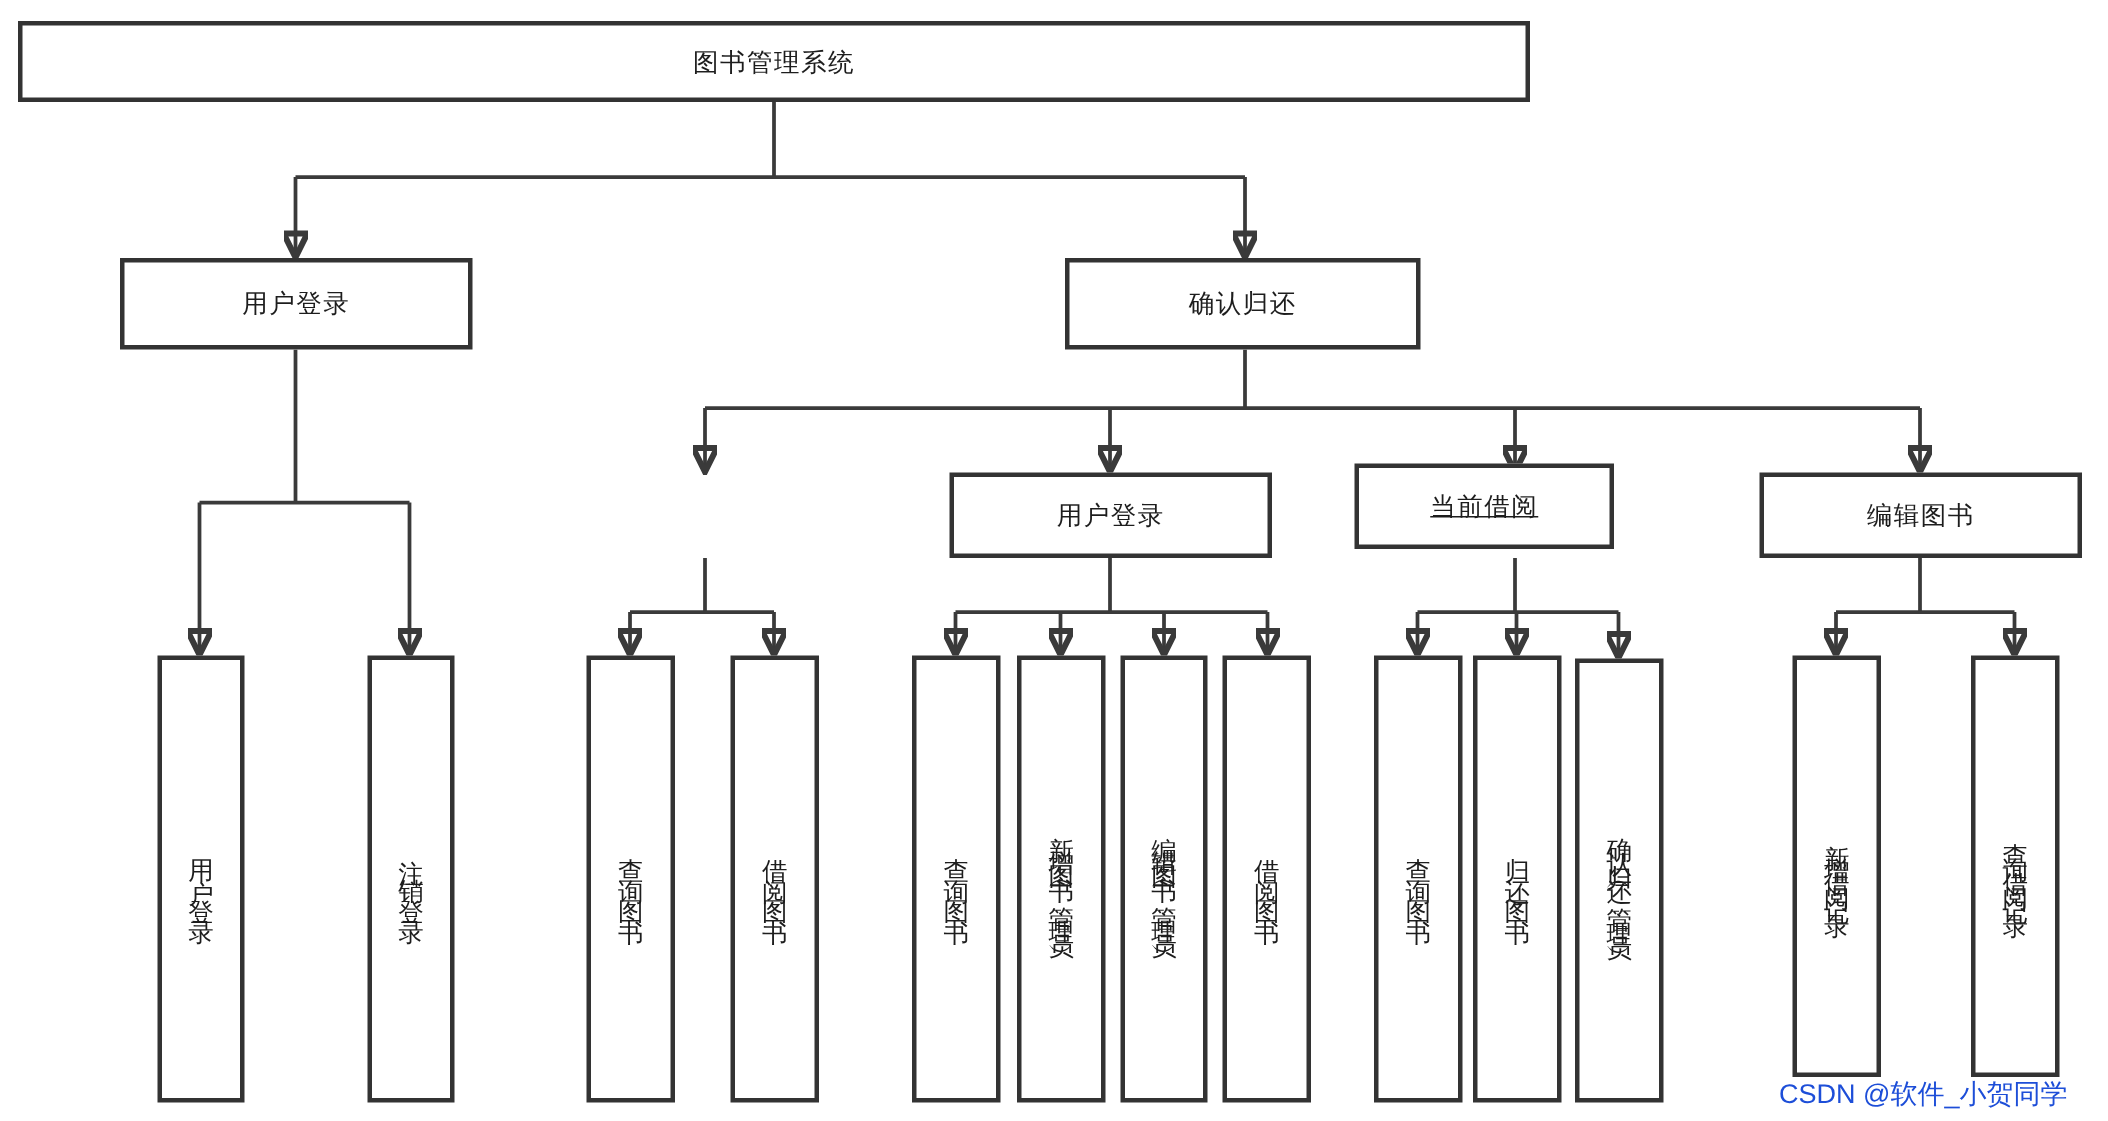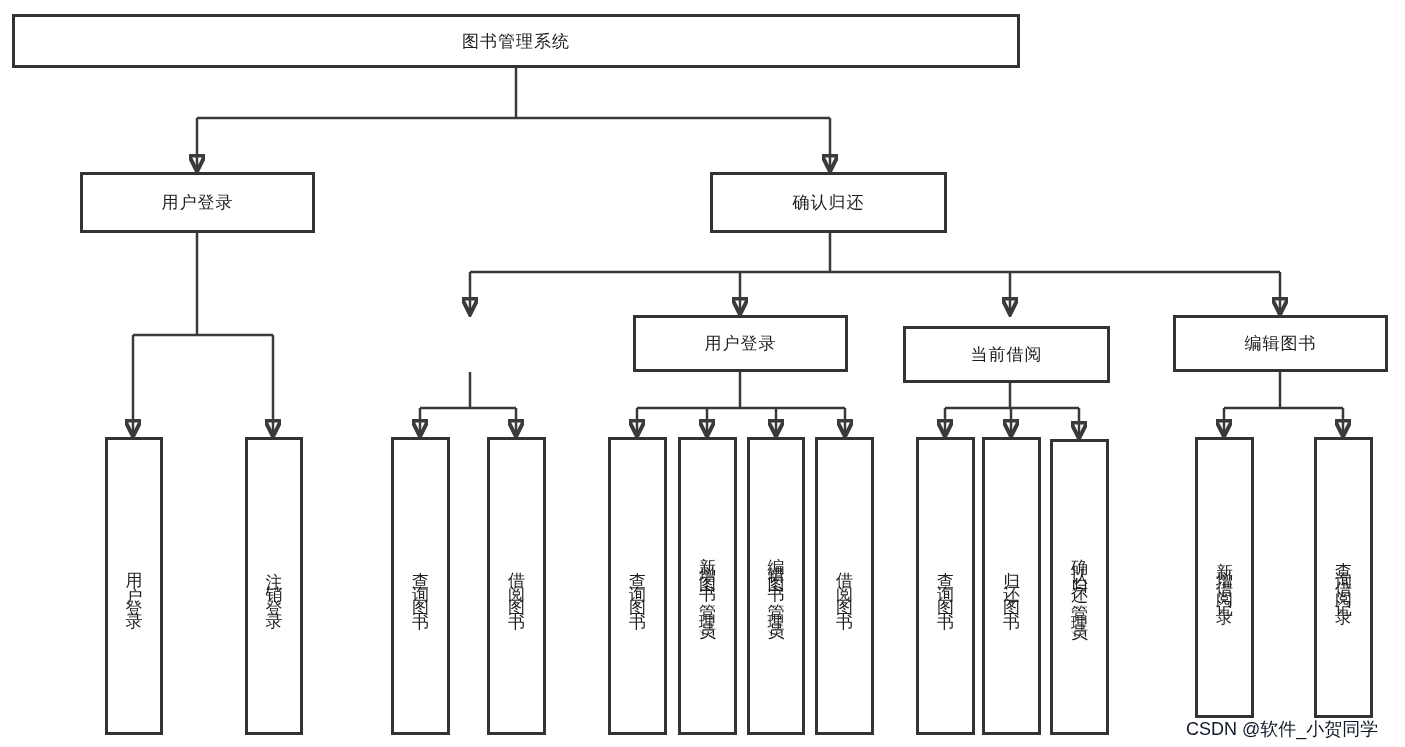--- a/index.html
+++ b/index.html
@@ -54,21 +54,21 @@
   }
   .v-wide {
     letter-spacing: 0.8em;
   }
   .watermark {
     position: absolute;
     left: 1186px;
     top: 717px;
     z-index: 3;
     font-size: 18px;
-    color: #0f172a;
+    color: #1d4ed8;
     white-space: nowrap;
     text-shadow: 0 1px 0 rgba(255,255,255,0.9);
   }
 </style>
 </head>
 <body>
 
 <div class="canvas">
 
   <svg class="connectors" viewBox="0 0 1405 747" xmlns="http://www.w3.org/2000/svg">
@@ -132,21 +132,21 @@
       <path d="M1343,408 L1343,435" marker-end="url(#arrow)"></path>
     </g>
   </svg>
 
   <div class="box h-box" style="left:12px; top:14px; width:1008px; height:54px;">图书管理系统</div>
 
   <div class="box h-box" style="left:80px; top:172px; width:235px; height:61px;">用户登录</div>
   <div class="box h-box" style="left:710px; top:172px; width:237px; height:61px;">确认归还</div>
 
   <div class="box h-box" style="left:633px; top:315px; width:215px; height:57px;">用户登录</div>
-  <div class="box h-box" style="left:903px; top:326px; width:207px; height:57px;">当前借阅</div>
+  <div class="box h-box" style="left:903px; top:309px; width:173px; height:57px;text-decoration:underline;">当前借阅</div>
   <div class="box h-box" style="left:1173px; top:315px; width:215px; height:57px;">编辑图书</div>
 
   <div class="box v-box v-wide" style="left:105px; top:437px; width:58px; height:298px;">用户登录</div>
   <div class="box v-box v-wide" style="left:245px; top:437px; width:58px; height:298px;">注销登录</div>
 
   <div class="box v-box v-wide" style="left:391px; top:437px; width:59px; height:298px;">查询图书</div>
   <div class="box v-box v-wide" style="left:487px; top:437px; width:59px; height:298px;">借阅图书</div>
 
   <div class="box v-box v-wide" style="left:608px; top:437px; width:59px; height:298px;">查询图书</div>
   <div class="box v-box" style="left:678px; top:437px; width:59px; height:298px;">新增图书（管理员）</div>

